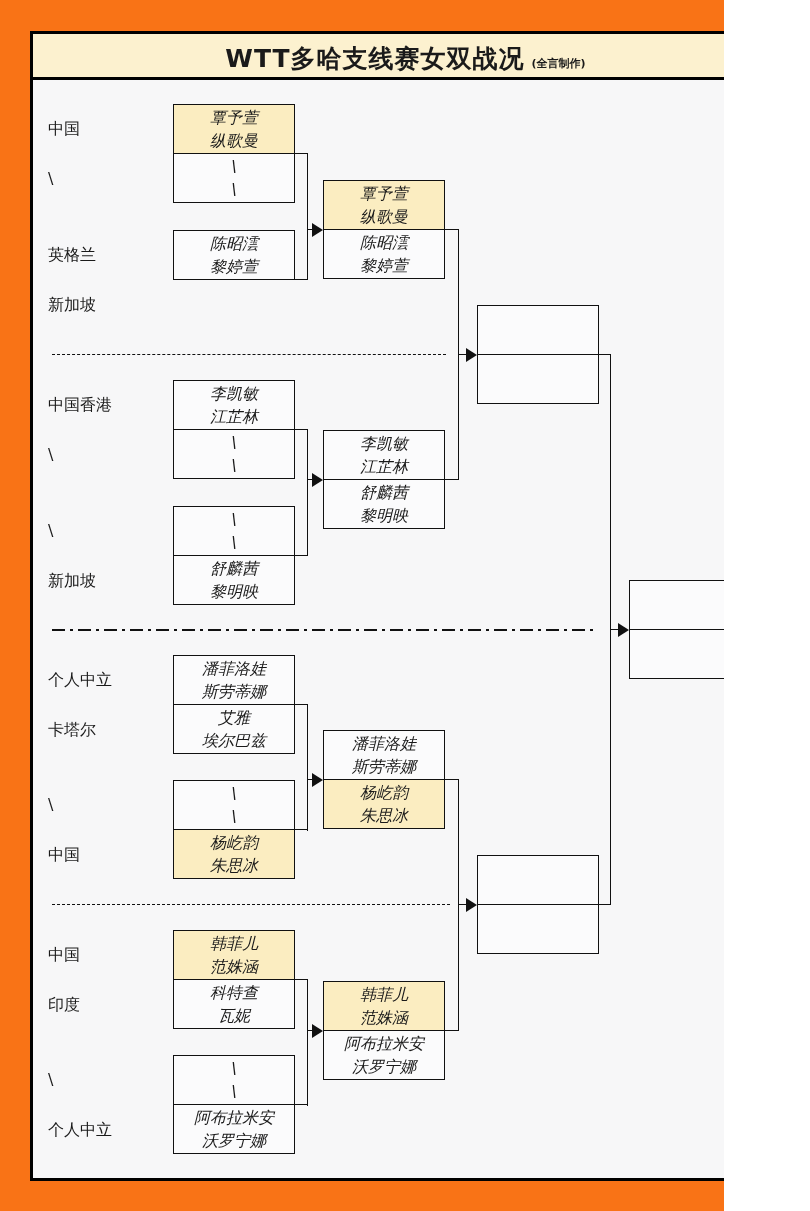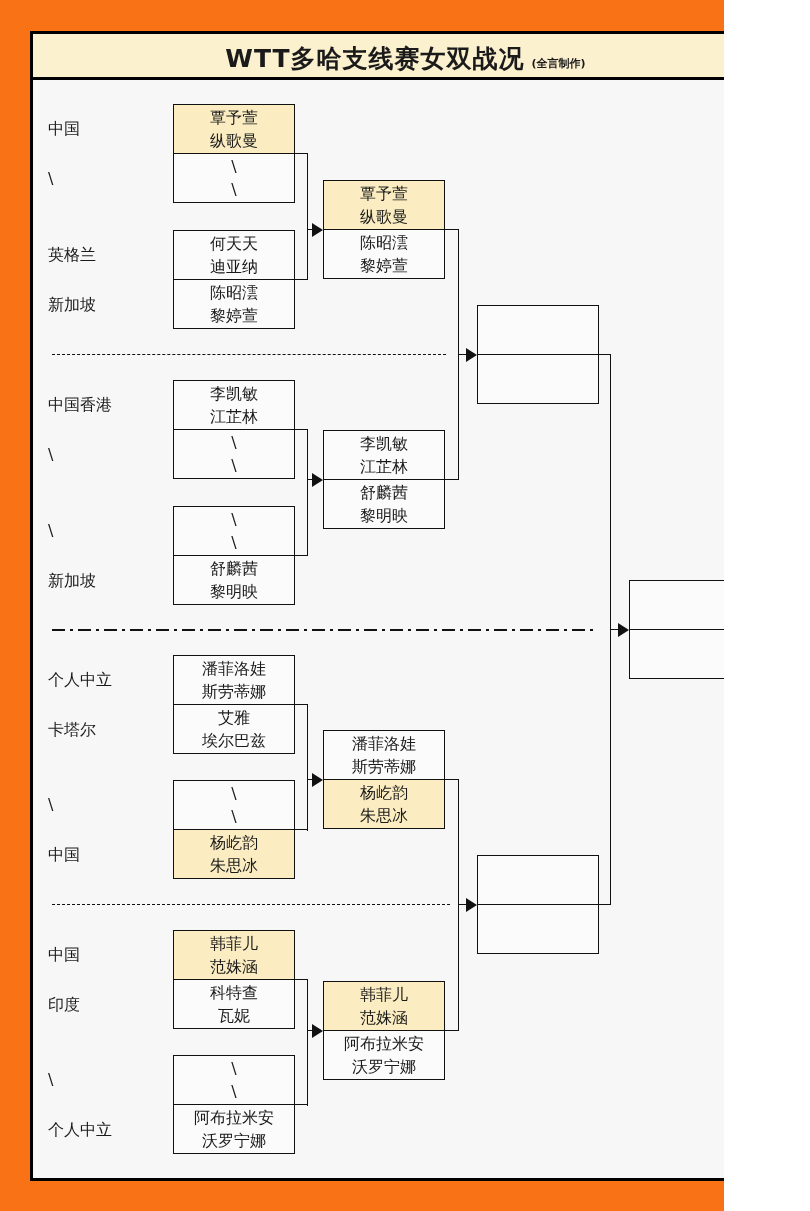--- a/index.html
+++ b/index.html
@@ -7,21 +7,21 @@
         font-family:"DejaVu Sans",sans-serif;color:#1a1a1a;overflow:hidden;}
   .frame{position:absolute;left:30px;top:31px;width:751px;height:1150px;
          border:3px solid #000;background:#F7F7F8;box-sizing:border-box;}
   .titlebar{position:absolute;left:30px;top:31px;width:751px;height:49px;
             border:3px solid #000;background:#FCF1CF;box-sizing:border-box;
             display:flex;align-items:baseline;justify-content:center;gap:7px;
             padding-top:8px;}
   .title-main{font-size:25px;font-weight:bold;letter-spacing:1px;}
   .title-credit{font-size:11px;font-weight:bold;}
   .box{position:absolute;width:120px;background:#FBFBFC;border:1.5px solid #111;
-       box-sizing:content-box;}
+       box-sizing:content-box;font-style:italic;}
   .slot{height:48px;display:flex;flex-direction:column;align-items:center;
         justify-content:center;font-size:16px;line-height:23px;}
   .slot+.slot{border-top:1.5px solid #111;}
   .hl{background:#FBEDC1;}
   .lab{position:absolute;left:48px;width:148px;text-align:left;
        font-size:16px;line-height:24px;}
   .hline{position:absolute;height:0;border-top:1.5px solid #111;}
   .vline{position:absolute;width:0;border-left:1.5px solid #111;}
   .ahead{position:absolute;width:0;height:0;border-left:11px solid #111;
          border-top:7px solid transparent;border-bottom:7px solid transparent;}
@@ -65,24 +65,20 @@
       <span>覃予萱</span>
       <span>纵歌曼</span>
     </div>
     <div class="slot">
       <span>\</span>
       <span>\</span>
     </div>
   </div>
   <div class="box" style="left:173px;top:230px">
     <div class="slot">
-      <span>何天天</span>
-      <span>迪亚纳</span>
-    </div>
-    <div class="slot">
       <span>陈昭澐</span>
       <span>黎婷萱</span>
     </div>
   </div>
 
   <div class="box" style="left:323px;top:180px">
     <div class="slot hl" style="background: rgb(251, 237, 193);">
       <span>覃予萱</span>
       <span>纵歌曼</span>
     </div>

